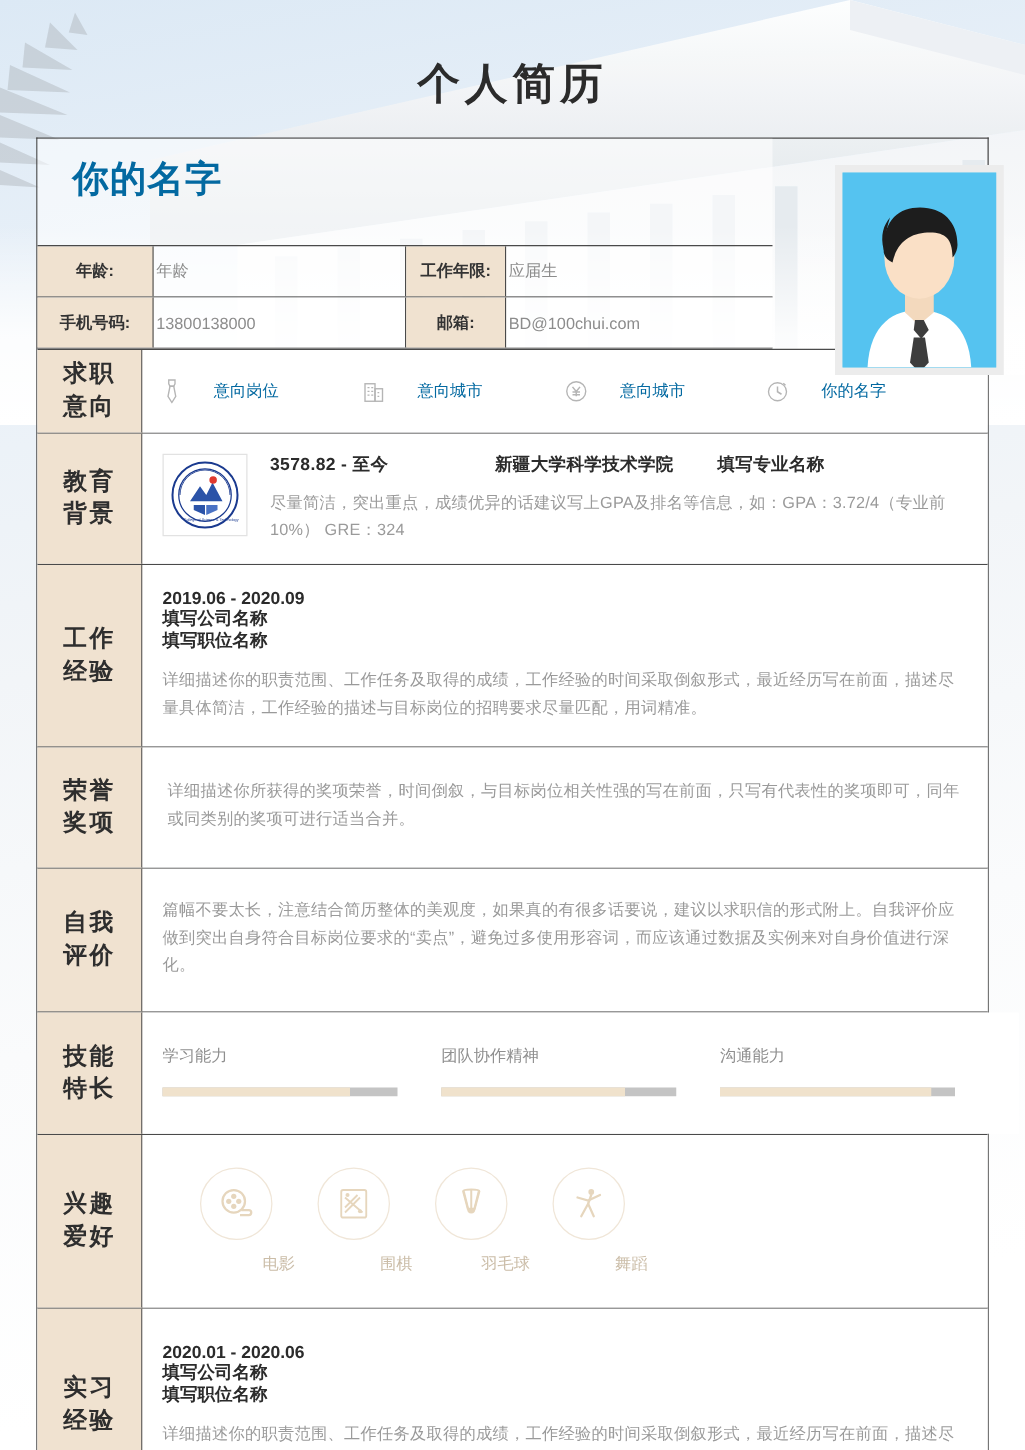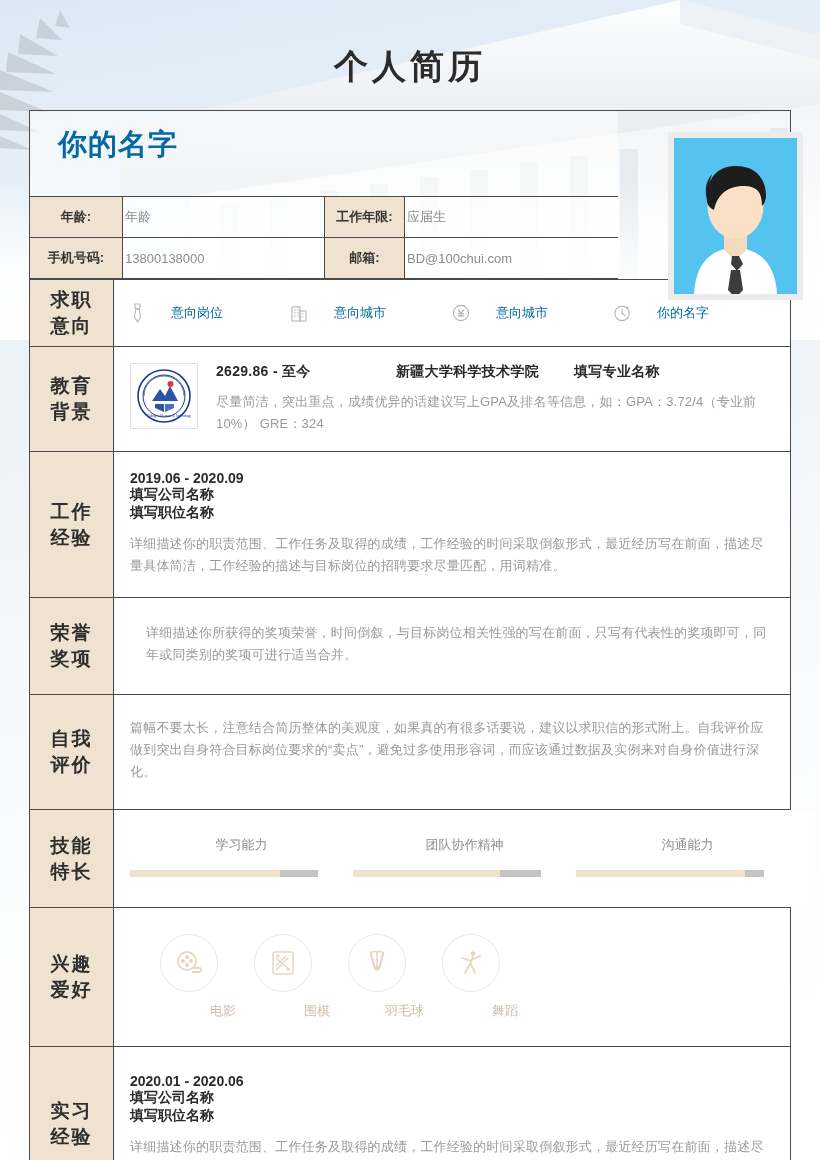--- a/index.html
+++ b/index.html
@@ -382,21 +382,21 @@
             <g fill="none" stroke="#1a3a8f" stroke-width=".7">
               <path d="M10 29 a20 20 0 0 1 40 0"></path>
             </g>
             <g fill="#1a3a8f" font-size="3" font-family="'Liberation Sans',sans-serif">
               <text x="13" y="50">College of Science &amp; Technology</text>
             </g>
           </svg>
         </div>
         <div class="edu-main">
           <div class="meta-line">
-            <span class="m1">2629.86 - 至今</span>
+            <span class="m1">3578.82 - 至今</span>
             <span class="m2">新疆大学科学技术学院</span>
             <span class="m3">填写专业名称</span>
           </div>
           <div class="desc">尽量简洁，突出重点，成绩优异的话建议写上GPA及排名等信息，如：GPA：3.72/4（专业前10%） GRE：324</div>
         </div>
       </div>
     </div>
   </div>
 
   <div class="sec">
@@ -412,41 +412,41 @@
       </div>
       <div class="desc">详细描述你的职责范围、工作任务及取得的成绩，工作经验的时间采取倒叙形式，最近经历写在前面，描述尽量具体简洁，工作经验的描述与目标岗位的招聘要求尽量匹配，用词精准。</div>
     </div>
   </div>
 
   <div class="sec">
     <div class="sec-label">
       <span>荣誉</span>
       <span>奖项</span>
     </div>
-    <div class="sec-body" style="padding:24px 16px 28px 32px;">
+    <div class="sec-body" style="padding:24px 16px 28px 20px;">
       <div class="desc">详细描述你所获得的奖项荣誉，时间倒叙，与目标岗位相关性强的写在前面，只写有代表性的奖项即可，同年或同类别的奖项可进行适当合并。</div>
     </div>
   </div>
 
   <div class="sec">
     <div class="sec-label">
       <span>自我</span>
       <span>评价</span>
     </div>
     <div class="sec-body" style="padding:22px 16px 26px 16px;">
       <div class="desc">篇幅不要太长，注意结合简历整体的美观度，如果真的有很多话要说，建议以求职信的形式附上。自我评价应做到突出自身符合目标岗位要求的“卖点”，避免过多使用形容词，而应该通过数据及实例来对自身价值进行深化。</div>
     </div>
   </div>
 
   <div class="sec">
     <div class="sec-label">
       <span>技能</span>
       <span>特长</span>
     </div>
-    <div class="sec-body" style="padding:22px 16px 30px 16px;text-align:center;">
+    <div class="sec-body" style="padding:22px 16px 30px 16px;">
       <div class="skills-row">
         <div class="skill">
           <div class="skill-name">学习能力</div>
           <div class="skill-bar">
             <div class="skill-fill" id="sk0" style="width: 80%;"></div>
           </div>
         </div>
         <div class="skill">
           <div class="skill-name">团队协作精神</div>
           <div class="skill-bar">

